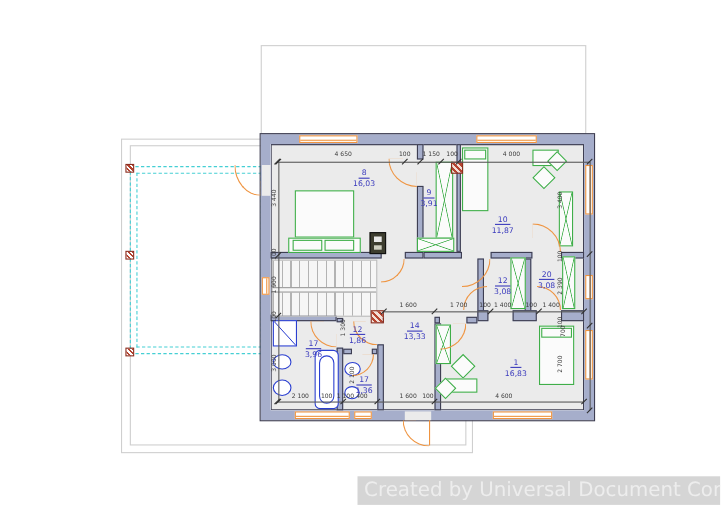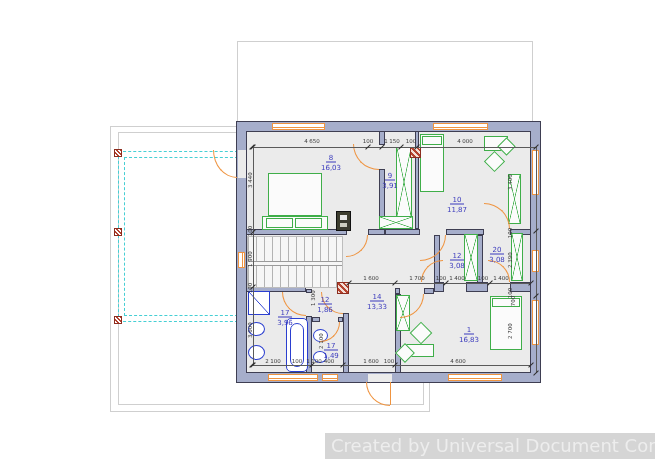--- a/index.html
+++ b/index.html
@@ -210,20 +210,20 @@
       <div class="dim" style="left: 458px; top: 361px;">4 600</div>
       <div class="dim rot" style="left: 313px; top: 298px;">1 300</div>
       <div class="dim rot" style="left: 321px; top: 341px;">2 100</div>
       <div class="rlabel" style="left: 331px; top: 158px;"><div class="rn">8</div><div class="ra">16,03</div></div>
       <div class="rlabel" style="left: 390px; top: 176px;"><div class="rn">9</div><div class="ra">3,91</div></div>
       <div class="rlabel" style="left: 457px; top: 200px;"><div class="rn">10</div><div class="ra">11,87</div></div>
       <div class="rlabel" style="left: 497px; top: 250px;"><div class="rn">20</div><div class="ra">3,08</div></div>
       <div class="rlabel" style="left: 457px; top: 256px;"><div class="rn">12</div><div class="ra">3,08</div></div>
       <div class="rlabel" style="left: 469px; top: 330px;"><div class="rn">1</div><div class="ra">16,83</div></div>
       <div class="rlabel" style="left: 377px; top: 297px;"><div class="rn">14</div><div class="ra">13,33</div></div>
-      <div class="rlabel" style="left: 331px; top: 346px;"><div class="rn">17</div><div class="ra">1,49</div></div>
+      <div class="rlabel" style="left: 331px; top: 346px;"><div class="rn">17</div><div class="ra">1,36</div></div>
       <div class="rlabel" style="left: 325px; top: 300px;"><div class="rn">12</div><div class="ra">1,86</div></div>
       <div class="rlabel" style="left: 285px; top: 313px;"><div class="rn">17</div><div class="ra">3,96</div></div>
     </div>
   <div id="watermark">
     <span>Created by Universal Document Converter</span>
   </div>
 </div>
 
 </body></html>

